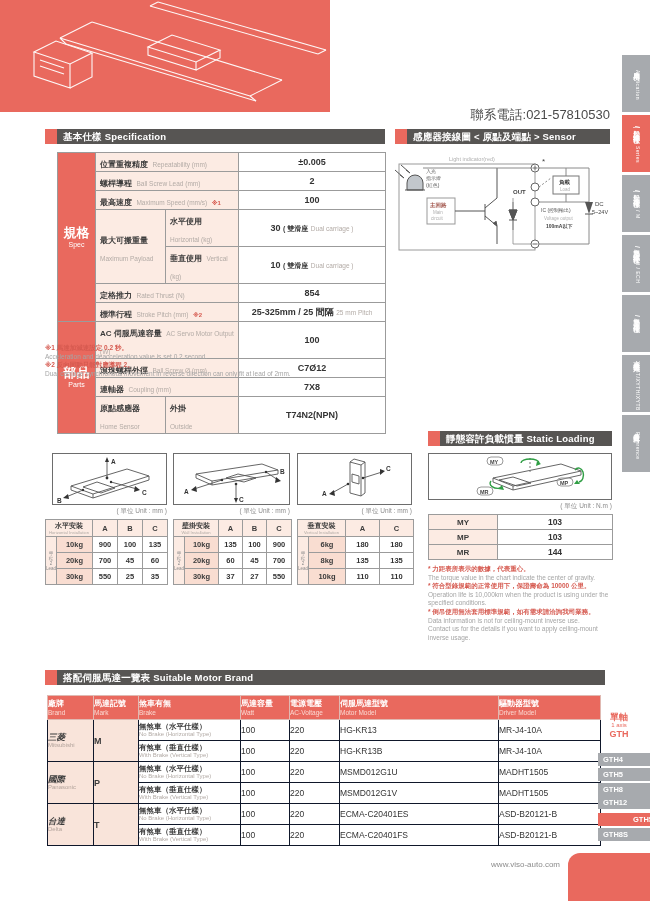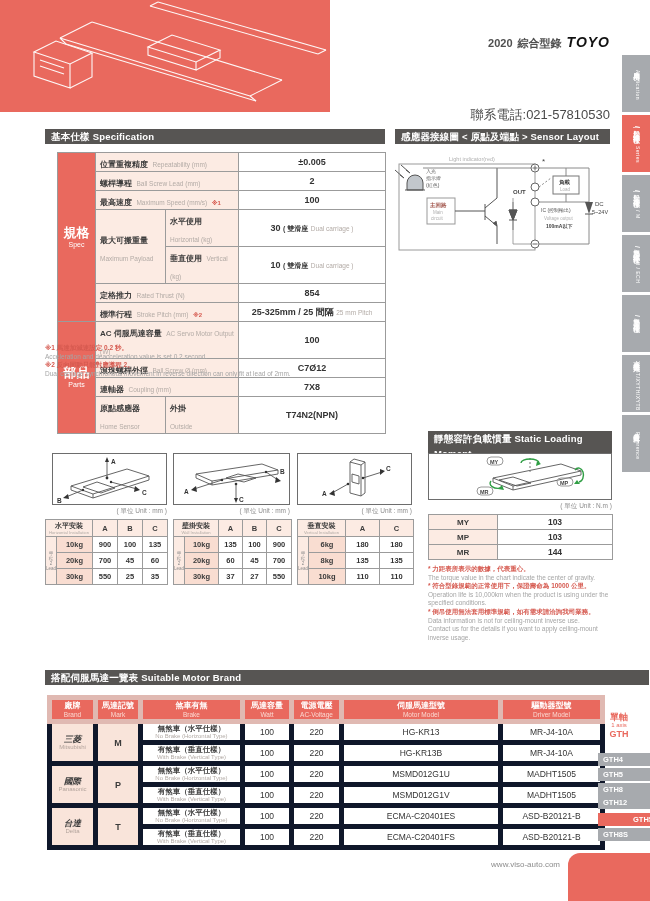--- a/index.html
+++ b/index.html
@@ -15,21 +15,21 @@
   .phone { position:absolute; left:390px; top:66px; width:220px; text-align:right; font-size:13px; color:#4a4a4a;margin-top:40px; }
 
   
   .vtab { position:absolute; left:622px; width:28px; height:57px; background:#a7aaae; display:flex; align-items:center; justify-content:center; }
   .vtab.active { background:#e9695e; }
   .vtab-inner { writing-mode:vertical-rl; text-orientation:mixed; color:#fff; text-align:center; display:flex; }
   .vtab-zh { font-size:6.5px; font-weight:bold; letter-spacing:1px; }
   .vtab-en { font-size:5px; letter-spacing:.5px; }
 
   
-  .sec-hdr { position:absolute; height:15px; display:flex;flex-direction:column; }
+  .sec-hdr { position:absolute; height:15px; display:flex; }
   .sec-hdr .sq { width:12px; height:15px; background:#e9695e; }
   .sec-hdr .bar { flex:1; background:#575553; color:#fff; font-size:9.5px; font-weight:bold; line-height:15px; padding-left:6px; letter-spacing:.2px; }
 
   
   .spec-table { position:absolute; left:57px; top:152px; width:328px; border-collapse:collapse; table-layout:fixed; }
   .spec-table td { border:1px solid #9b9b9b; padding:0 4px; height:16px; overflow:hidden; }
   .spec-table td.h26 { height:26px; }
   .g-cell { background:#e9695e; color:#fff; text-align:center; vertical-align:middle; }
   .g-zh { font-size:13px; font-weight:bold; line-height:14px; }
   .g-en { font-size:7px; line-height:9px; }
@@ -61,21 +61,21 @@
   .oh-v { font-size:7.5px; font-weight:bold; color:#333; background:#fff; }
 
   
   .sm-table { position:absolute; left:428px; top:514px; width:184px; border-collapse:collapse; table-layout:fixed; }
   .sm-table td { border:1px solid #9b9b9b; height:15px; text-align:center; vertical-align:middle; }
   .sm-k { background:#fcebe3; font-size:8px; font-weight:bold; color:#3c3c3c; }
   .sm-v { background:#fff; font-size:8.5px; font-weight:bold; color:#333; }
 
   
   .mt { position:absolute; left:47px; top:695px; width:553px; border-collapse:collapse; table-layout:fixed; }
-  .mt td { border:5px solid #0f172a; text-align:center; vertical-align:middle; overflow:hidden; }
+  .mt td { border:1px solid #0f172a; text-align:left; vertical-align:middle; overflow:hidden; }
   .mt .hd { background:#e9695e; height:24px; border-color:#e0b9b2; }
   .mt .hd .hzh { display:block; font-size:8px; font-weight:bold; color:#fff; line-height:10px; }
   .mt .hd .hen { display:block; font-size:6.5px; color:#fbd9d2; line-height:8px; }
   .mt .brand-cell { background:#f9e4da; }
   .mt .bzh { display:block; font-size:8.5px; font-weight:bold; color:#3c3c3c; line-height:10px;font-style:italic; }
   .mt .ben { display:block; font-size:6px; color:#b3a49c; line-height:7px; }
   .mt .mark { background:#f9e4da; font-size:9px; font-weight:bold; color:#3c3c3c; }
   .mt .brk-zh { display:block; font-size:7.5px; font-weight:bold; color:#3c3c3c; line-height:9px; }
   .mt .brk-en { display:block; font-size:6px; color:#b3aba6; line-height:7px; }
   .mt .cv { font-size:8.5px; color:#333; background:#fff; height:21px; }
@@ -117,25 +117,20 @@
           <path d="M196 70 L220 58 L220 50"></path>
         <path d="M34 52 L70 64 L92 53 L56 41 Z"></path>
           <path d="M34 52 L34 76 L70 88 L70 64"></path>
           <path d="M70 88 L92 77 L92 53"></path>
         <path d="M40 60 L64 68"></path>
           <path d="M40 66 L64 74"></path>
       </g>
     </svg>
   </div>
 
-  <div class="brand-line">
-    <span class="brand-year">2020</span>
-    <span class="brand-cat">綜合型錄</span>
-    <span class="brand-logo">TOYO</span>
-  </div>
   <div class="phone">聯系電話:021-57810530</div>
 
   <div class="vtab" style="top:55px">
       <div class="vtab-inner">
         <span class="vtab-zh">應用例</span>
         <span class="vtab-en">Application</span>
       </div>
     </div>
   <div class="vtab active" style="top:115px">
       <div class="vtab-inner">
@@ -600,21 +595,21 @@
   <div class="footnotes" style="left:428px;top:565px;width:186px">
     <div class="fn-red">* 力距表所表示的數據，代表重心。</div>
     <div class="fn-gray">The torque value in the chart indicate the center of gravity.</div>
     <div class="fn-red">* 符合型錄規範的正常使用下，保證壽命為 10000 公里。</div>
     <div class="fn-gray">Operation life is 10,000km when the product is using under the specified conditions.</div>
     <div class="fn-red">* 倒吊使用無法套用標準規範，如有需求請洽詢我司業務。</div>
     <div class="fn-gray">Data information is not for ceiling-mount inverse use.</div>
     <div class="fn-gray">Contact us for the details if you want to apply ceiling-mount inverse usage.</div>
   </div>
 
-  <div class="sec-hdr" style="left:45px;top:670px;width:604px">
+  <div class="sec-hdr" style="left:45px;top:670px;width:560px">
     <div class="sq"></div>
     <div class="bar">搭配伺服馬達一覽表 Suitable Motor Brand</div>
   </div>
 
   <table class="mt">
     <colgroup>
         <col style="width:46px">
         <col style="width:45px">
         <col style="width:102px">
         <col style="width:49px">

